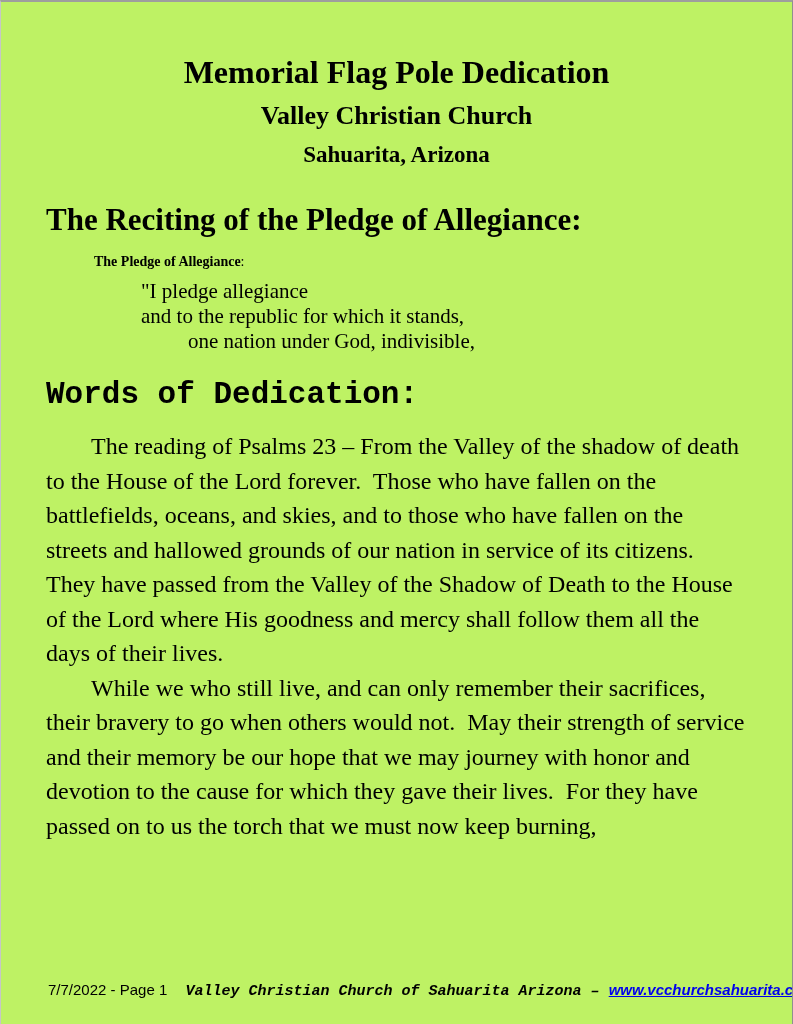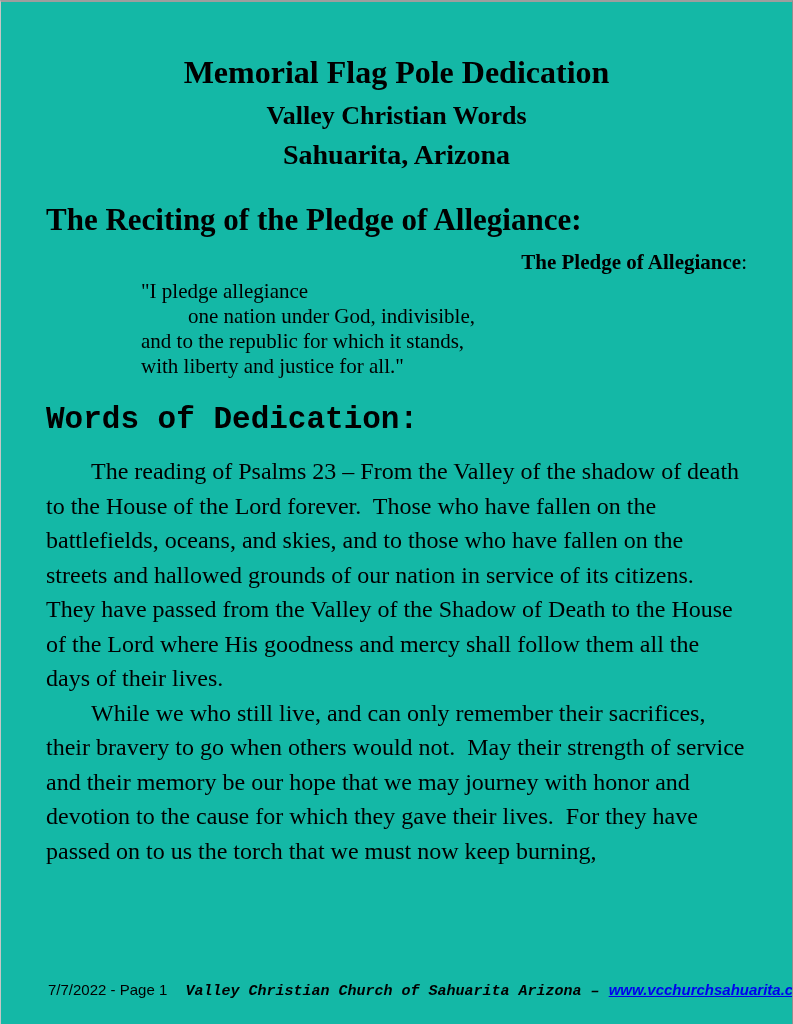--- a/index.html
+++ b/index.html
@@ -5,21 +5,21 @@
   html, body {
     margin: 0;
     padding: 0;
     background: #ffffff;
   }
   .page {
     position: relative;
     box-sizing: border-box;
     width: 793px;
     height: 1024px;
-    background: #14b8a6;
+    background: #bef264;
     color: #000000;
     font-family: "Liberation Serif", serif;
     border-top: 2px solid #9e9e9e;
     border-left: 1px solid #c6c6c6;
     border-right: 1px solid #8f8f8f;
     overflow: hidden;
   }
   .content {
     padding: 51px 45px 0 45px;
   }
@@ -32,21 +32,21 @@
     font-weight: bold;
     margin: 0;
   }
   .doc-subtitle {
     font-size: 26px;
     line-height: 32px;
     font-weight: bold;
     margin-top: 8px;
   }
   .doc-location {
-    font-size: 28px;
+    font-size: 23px;
     line-height: 25px;
     font-weight: bold;
     margin-top: 10px;
   }
   .doc-date {
     font-size: 20px;
     line-height: 25px;
     font-weight: bold;
     margin-top: 5px;
   }
@@ -59,25 +59,24 @@
     font-size: 31px;
     line-height: 33px;
     font-weight: bold;
     margin: 36px 0 0 0;
   }
   .section-heading.dedication {
     margin-top: 24px;
     font-family: Liberation Mono, monospace;
   }
   .pledge-subheading {
-    font-size: 21px;
+    font-size: 14px;
     line-height: 26px;
     margin: 13px 0 0 48px;
     font-weight: normal;
-    text-align: right;
   }
   .pledge-subheading .bold-part {
     font-weight: bold;
   }
   .pledge-block {
     margin: 4px 0 0 95px;
     font-size: 21px;
     line-height: 25px;
   }
   .pledge-line.indent {
@@ -121,32 +120,31 @@
   }
 </style>
 </head>
 <body>
 
 <div class="page">
   <div class="content">
 
     <header class="title-block">
       <h1 class="doc-title">Memorial Flag Pole Dedication</h1>
-      <div class="doc-subtitle">Valley Christian Words</div>
+      <div class="doc-subtitle">Valley Christian Church</div>
       <div class="doc-location">Sahuarita, Arizona</div>
     </header>
 
     <section>
       <h2 class="section-heading">The Reciting of the Pledge of Allegiance:</h2>
       <h3 class="pledge-subheading"><span class="bold-part">The Pledge of Allegiance</span><span>:</span></h3>
       <div class="pledge-block">
         <div class="pledge-line">"I pledge allegiance</div>
+        <div class="pledge-line">and to the republic for which it stands,</div>
         <div class="pledge-line indent">one nation under God, indivisible,</div>
-        <div class="pledge-line">and to the republic for which it stands,</div>
-        <div class="pledge-line">with liberty and justice for all."</div>
       </div>
     </section>
 
     <section>
       <h2 class="section-heading dedication">Words of Dedication:</h2>
       <p class="body-para first">The reading of Psalms 23 – From the Valley of the shadow of death to the House of the Lord forever.  Those who have fallen on the battlefields, oceans, and skies, and to those who have fallen on the streets and hallowed grounds of our nation in service of its citizens.  They have passed from the Valley of the Shadow of Death to the House of the Lord where His goodness and mercy shall follow them all the days of their lives.</p>
       <p class="body-para">While we who still live, and can only remember their sacrifices, their bravery to go when others would not.  May their strength of service and their memory be our hope that we may journey with honor and devotion to the cause for which they gave their lives.  For they have passed on to us the torch that we must now keep burning,</p>
     </section>
 
   </div>

